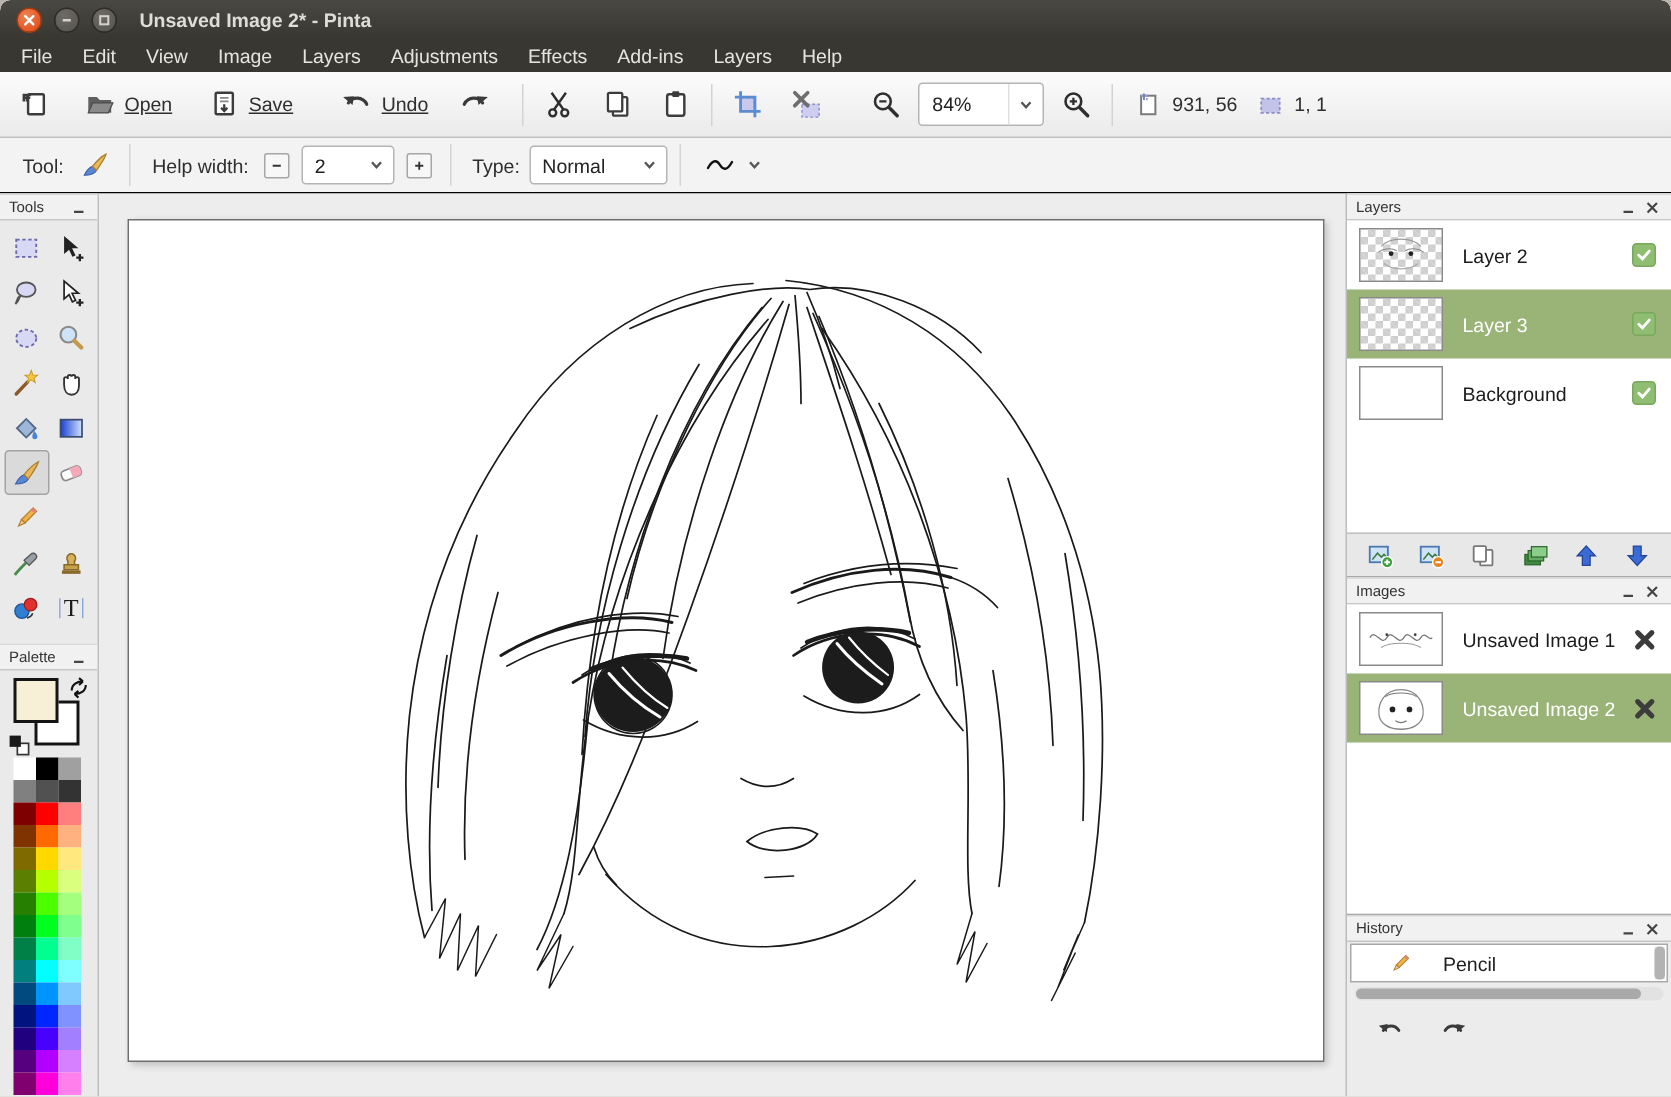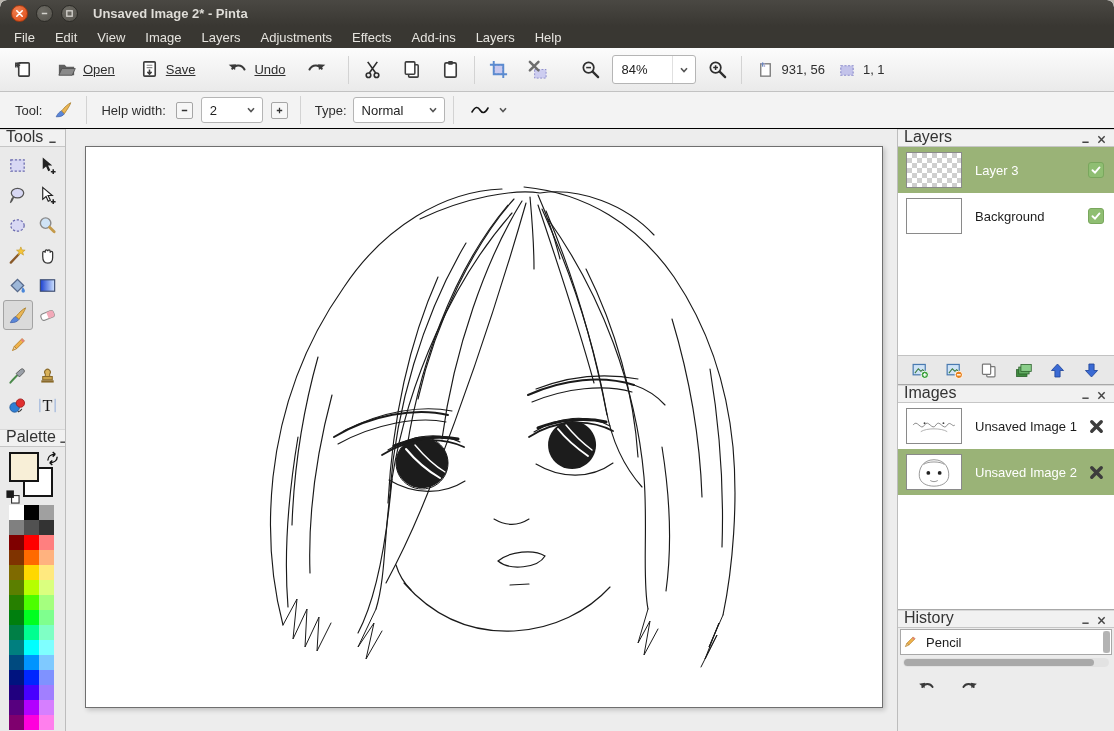--- a/index.html
+++ b/index.html
@@ -46,21 +46,21 @@
     display:flex; align-items:center; justify-content:center; margin:0 4px; }
   .sqbtn svg { width:9px; height:9px; }
   .combo { height:26px; background:#fff; border:1px solid #b5b5b5; border-radius:3px; display:flex; align-items:center; }
   .combo .val { flex:1; padding-left:8px; font-size:13px; color:#222; }
   .combo .chev { width:22px; height:100%; display:flex; align-items:center; justify-content:center; }
   .combo .chev svg { width:10px; height:10px; }
 
   
   .left-dock { position:absolute; top:129px; left:0; width:66px; bottom:0; background:#eaeaea; border-right:1px solid #bdbdbd; overflow:hidden; }
   .panel-header { height:18px; background:#f1f1f1; border-bottom:1px solid #c6c6c6; border-top:1px solid #d8d8d8;
-    display:flex; align-items:flex-end; font-size:16px; color:#333; padding:0 6px; }
+    display:flex; align-items:center; font-size:10px; color:#333; padding:0 6px; }
   .ph-title { flex:1; }
   .ph-btn { width:13px; height:13px; display:flex; align-items:center; justify-content:center; margin-left:3px; }
   .ph-btn svg { width:9px; height:9px; }
   .tools-grid { display:grid; grid-template-columns:repeat(2,30px); justify-content:center; padding:3px 0; }
   .tool-cell { width:30px; height:30px; display:flex; align-items:center; justify-content:center; border-radius:3px; border:1px solid transparent; }
   .tool-cell.selected { background:#dadada; border-color:#a3a3a3; }
   .tool-cell svg { width:21px; height:21px; }
   .swatches { position:relative; height:58px; }
   .swatch { position:absolute; width:30px; height:30px; border:2px solid #141414; }
   .swatch.primary { left:9px; top:5px; z-index:2; }
@@ -100,21 +100,21 @@
   .chk svg { width:10px; height:10px; }
   .img-close { margin-right:9px; width:17px; height:17px; flex:0 0 17px; }
   .img-close svg { width:17px; height:17px; }
   .layers-toolbar { height:29px; background:#e8e8e8; border-top:1px solid #c2c2c2;
     display:flex; align-items:center; justify-content:space-around; padding:0 5px; }
   .layers-toolbar .lbtn { width:26px; height:24px; display:flex; align-items:center; justify-content:center; }
   .layers-toolbar svg { width:19px; height:19px; }
 
   
   .hist-list { background:#fff; border:1px solid #a8a8a8; margin:1px 2px 0 2px; position:relative; }
-  .hist-row { height:24px; display:flex; align-items:center; font-size:13px; color:#1c1c1c; gap:8px; padding-left:0; }
+  .hist-row { height:24px; display:flex; align-items:center; font-size:13px; color:#1c1c1c; gap:20px; padding-left:24px; }
   .hist-row.selected { color:#fff; }
   .hist-row svg { width:17px; height:17px; flex:0 0 17px; }
   .vscroll { position:absolute; right:1px; top:1px; bottom:1px; width:7px; background:#eeeeee; }
   .vscroll .vthumb { position:absolute; top:0; left:0; right:0; height:100%; background:#b3b3b3; border-radius:3px; }
   .hscroll { height:9px; margin:3px 5px 2px 5px; background:#e2e2e2; border-radius:5px; position:relative; }
   .hscroll .hthumb { position:absolute; left:1px; top:1px; bottom:1px; width:92%; background:#a9a9a9; border-radius:4px; }
   .hist-bottom { flex:1; display:flex; align-items:flex-start; gap:16px; padding:7px 0 0 16px; }
   .hist-bottom .hbtn { width:26px; height:22px; display:flex; align-items:center; justify-content:center; }
   .hist-bottom svg { width:20px; height:16px; }
 </style>
@@ -674,20 +674,37 @@
           </span>
         <span class="ph-btn">
             <span style="display: inline-flex;">
               <svg viewBox="0 0 10 10">
                 <path d="M1.5 1.5 L8.5 8.5 M8.5 1.5 L1.5 8.5" stroke="#444" stroke-width="1.6"></path>
               </svg>
             </span>
           </span>
       </div>
       <div class="list-area" id="layers-list">
+          <div class="layer-row">
+            <div class="thumb checker">
+              <svg viewBox="0 0 56 36">
+                <path d="M14 12 C20 5 36 5 42 12" stroke="#999" fill="none" stroke-width="0.8"></path>
+                <path d="M12 16 C16 13 22 13 25 15 M31 15 C34 13 40 13 44 16" stroke="#888" fill="none" stroke-width="0.8"></path>
+                <circle cx="21" cy="17" r="1.7" fill="#222"></circle>
+                <circle cx="35" cy="17" r="1.7" fill="#222"></circle>
+                <path d="M16 24 C22 29 34 29 40 24" stroke="#aaa" fill="none" stroke-width="0.8"></path>
+              </svg>
+            </div>
+            <div class="row-name">Layer 2</div>
+            <div class="chk">
+              <svg viewBox="0 0 10 10">
+                <path d="M1.5 5.2 L4 7.6 L8.5 2.4" fill="none" stroke="#fff" stroke-width="1.9" stroke-linecap="round"></path>
+              </svg>
+            </div>
+          </div>
           <div class="layer-row selected">
             <div class="thumb checker"></div>
             <div class="row-name">Layer 3</div>
             <div class="chk">
               <svg viewBox="0 0 10 10">
                 <path d="M1.5 5.2 L4 7.6 L8.5 2.4" fill="none" stroke="#fff" stroke-width="1.9" stroke-linecap="round"></path>
               </svg>
             </div>
           </div>
           <div class="layer-row">

